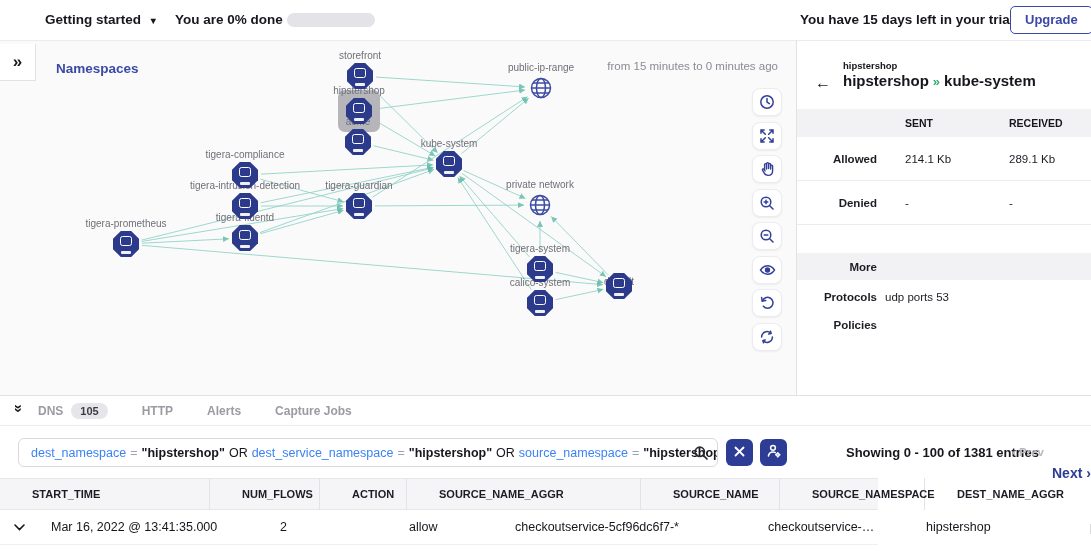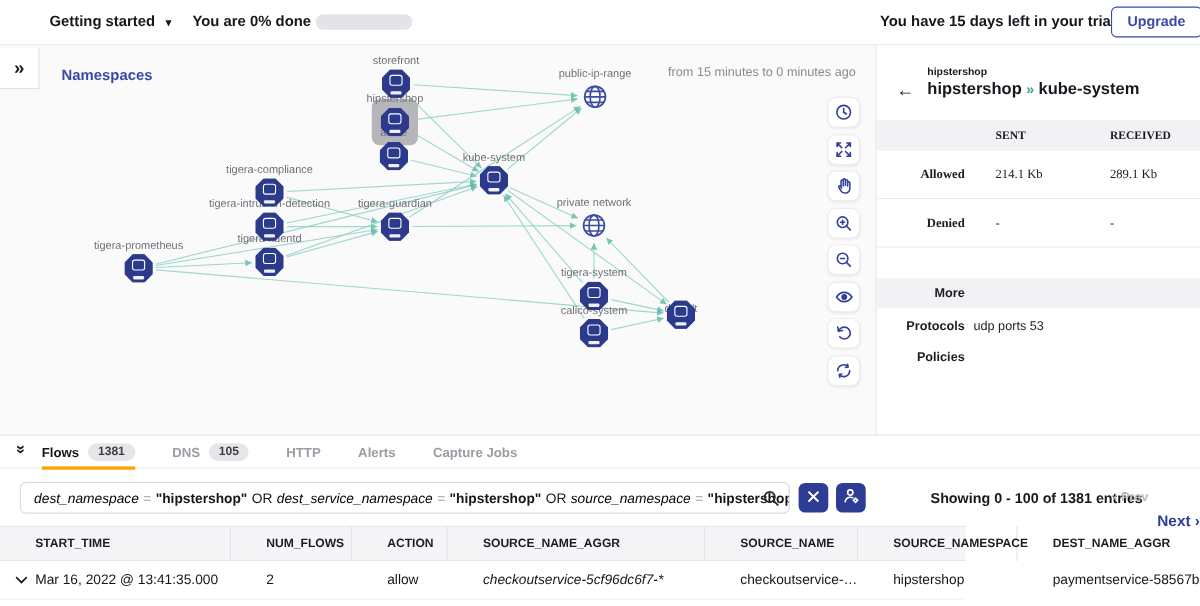--- a/index.html
+++ b/index.html
@@ -43,21 +43,21 @@
     justify-content:center; cursor:pointer; }
   .tool-btn svg { display:block; }
 
   
   .side-panel { position:absolute; left:797px; top:0; width:294px; height:355px; background:#fff;
     border-top:1px solid #ececef; overflow:hidden; }
   .sp-crumb { position:absolute; left:46px; top:19px; font-size:9.5px; font-weight:bold; color:#16161d; }
   .sp-back { position:absolute; left:18px; top:33px; font-size:16px; color:#16161d; cursor:pointer; }
   .sp-title { position:absolute; left:46px; top:31px; font-size:15px; font-weight:bold; color:#16161d; }
   .sp-title .sep { color:#2fae72; padding:0 4px; font-size:13px; }
-  .sp-stats { position:absolute; left:0; top:68px; width:294px; font-size:11.5px;font-family:Liberation Serif, serif; }
+  .sp-stats { position:absolute; left:0; top:68px; width:294px; font-size:11.5px; }
   .sp-stats .hrow { display:flex; background:#f2f2f4; height:28px; align-items:center;
     font-weight:bold; font-size:10.5px; color:#16161d; }
   .sp-stats .drow { display:flex; height:44px; align-items:center; border-bottom:1px solid #ececef; }
   .sp-col-l { width:80px; text-align:right; font-weight:bold; }
   .sp-col-a { width:110px; padding-left:28px; }
   .sp-col-b { width:104px; padding-left:22px; }
   .sp-more { position:absolute; left:0; top:212px; width:294px; height:27px; background:#f2f2f4;
     display:flex; align-items:center; }
   .sp-more span { width:80px; text-align:right; font-weight:bold; font-size:11.5px; }
   .sp-kv { position:absolute; left:0; width:294px; display:flex; font-size:11.5px; }
@@ -80,39 +80,39 @@
   .tab.active::after { content:""; position:absolute; left:0; right:0; bottom:-1px; height:3px; background:#ffa200; }
   .badge { background:#e6e6ea; color:#3c3c44; border-radius:10px; padding:2px 9px; font-size:11px;
     margin-left:8px; font-weight:bold; }
 
   .controls { position:absolute; top:30px; left:0; width:1091px; height:52px; }
   .searchbox { position:absolute; left:18px; top:12px; width:700px; height:29px; background:#fff;
     border:1px solid #d9d9de; border-radius:6px; display:flex; align-items:center; padding:0 30px 0 12px;
     overflow:hidden; white-space:nowrap; font-size:12.5px; cursor:text; }
   .searchbox .mag { position:absolute; right:8px; top:6px; }
   .tok { margin-right:4px; }
-  .tok.field { color:#000000;font-style:italic; }
+  .tok.field { color:#3b82f6; }
   .tok.op { color:#9aa0b5; }
   .tok.value { color:#16161d; font-weight:bold; }
   .tok.bool { color:#16161d; }
   .sq-btn { position:absolute; top:13px; width:27px; height:27px; background:#2d3c94; border-radius:6px;
     border:none; color:#fff; display:flex; align-items:center; justify-content:center; cursor:pointer; }
   .summary { position:absolute; left:846px; top:19px; font-size:13px; font-weight:bold; color:#16161d; }
   .prev { position:absolute; left:1012px; top:20px; font-size:11.5px; font-weight:bold; color:#b9b9c0; cursor:pointer; }
   .next { position:absolute; left:1052px; top:20px; font-size:14px; font-weight:bold; color:#2d3c94; cursor:pointer;margin-top:19px; }
 
   .ftable { position:absolute; top:82px; left:0; width:878px; }
   .fhead { display:flex; background:#f5f5f7; border-top:1px solid #e7e7ea; border-bottom:1px solid #e7e7ea;
     height:32px; align-items:center; }
   .fhead .hcell { font-size:11px; font-weight:bold; color:#1c1c24; padding-left:32px;
     border-right:1px solid #e3e3e7; height:32px; display:flex; align-items:center; cursor:pointer; }
   .fhead .hcell:last-child { border-right:none; }
   .frow { display:flex; height:35px; align-items:center; border-bottom:1px solid #f0f0f2;
     font-size:12.5px; color:#16161d; }
-  .frow .dcell { padding-left:32px; overflow:hidden; white-space:nowrap; }
+  .frow .dcell { padding-left:32px; overflow:hidden; white-space:nowrap;margin-left:19px; }
   .row-chev { position:absolute; left:14px; margin-top:0; cursor:pointer; display:flex; }
 </style>
 </head>
 <body>
 
 <div class="topbar">
   <div class="gs">
     <span>Getting started</span>
     <span class="chev">▾</span>
   </div>
@@ -366,24 +366,20 @@
     <div class="sp-kv" style="top:278px;">
       <div class="k">Policies</div>
     </div>
   </div>
 </div>
 
 <div class="bottom">
   <div class="tabbar">
     <div class="collapse">»</div>
     <div class="tabs" id="tabs">
-        <div class="tab active">
-          <span>Flows</span>
-          <span class="badge">1381</span>
-        </div>
         <div class="tab">
           <span>DNS</span>
           <span class="badge">105</span>
         </div>
         <div class="tab">
           <span>HTTP</span>
         </div>
         <div class="tab">
           <span>Alerts</span>
         </div>
@@ -439,20 +435,20 @@
     <div id="table-body">
         <div class="frow" style="position: relative;">
           <span class="row-chev">
             <svg width="11" height="7" viewBox="0 0 11 7" fill="none" stroke="#16161d" stroke-width="1.6" stroke-linecap="round">
               <path d="M1 1l4.5 4.5L10 1"></path>
             </svg>
           </span>
           <div class="dcell" style="width: 210px; flex: 0 0 auto;">Mar 16, 2022 @ 13:41:35.000</div>
           <div class="dcell" style="width: 110px; flex: 0 0 auto;">2</div>
           <div class="dcell" style="width: 87px; flex: 0 0 auto;">allow</div>
-          <div class="dcell" style="width: 234px; flex: 0 0 auto; font-style: italic;">checkoutservice-5cf96dc6f7-*</div>
+          <div class="dcell" style="width: 234px; flex: 0 0 auto;">checkoutservice-5cf96dc6f7-*</div>
           <div class="dcell" style="width: 139px; flex: 0 0 auto;">checkoutservice-…</div>
           <div class="dcell" style="width: 145px; flex: 0 0 auto;">hipstershop</div>
           <div class="dcell" style="width: 166px; flex: 0 0 auto;">paymentservice-58567bdc</div>
         </div>
       </div>
   </div>
 </div>
 
 </body></html>

